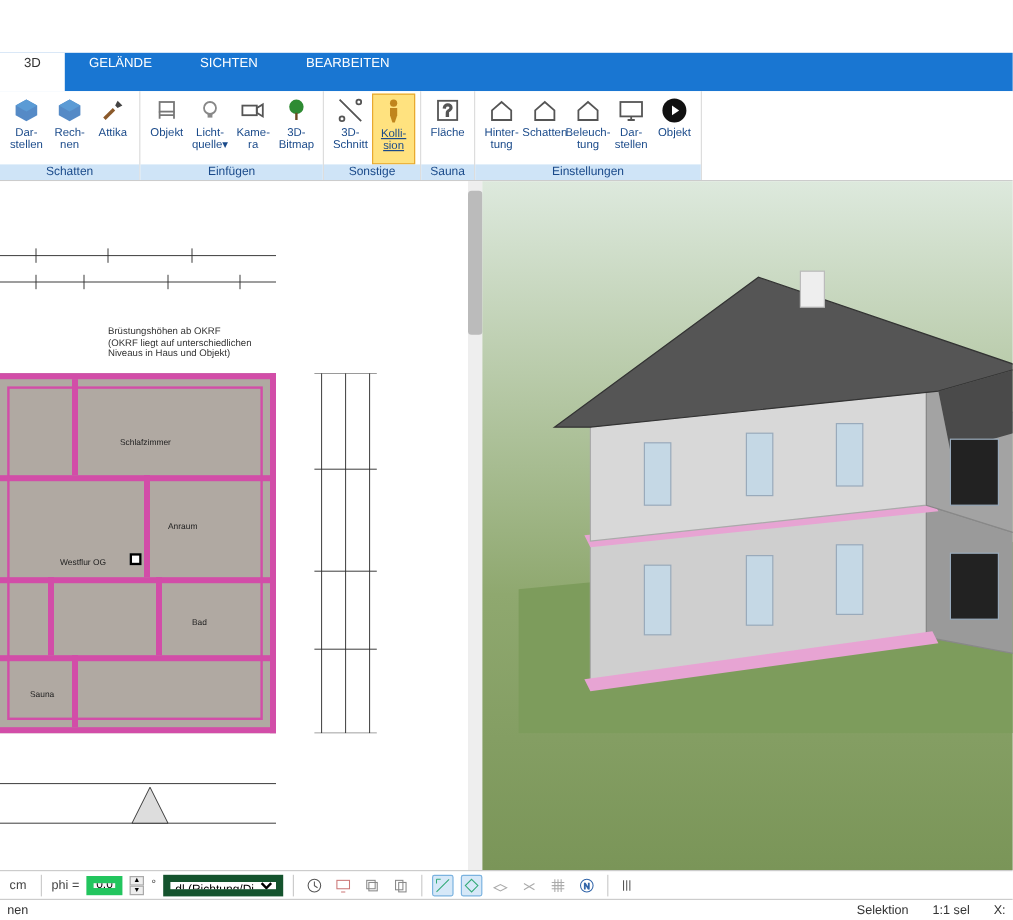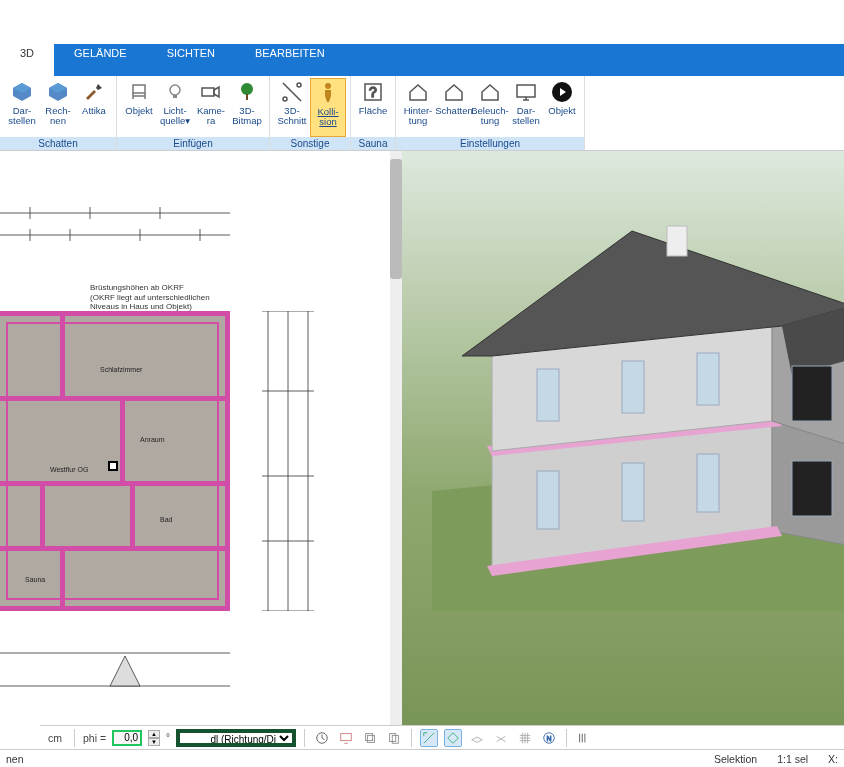--- a/index.html
+++ b/index.html
@@ -20,33 +20,33 @@
 .ribbon-group-label { font-size: 10px; text-align: center; padding: 1px 0; background: #cfe4f7; color: #1a4a8a; }
 
 
 .workspace { flex: 1; display: flex; background: #f5f5f5; position: relative; }
 .pane-2d { width: 390px; background: #fff; position: relative; overflow: hidden; }
 .scrollbar-v { width: 12px; background: #eee; }
 .scroll-thumb { width: 100%; height: 120px; background: #bbb; margin-top: 8px; border-radius: 3px; }
 .pane-3d { flex: 1; background: linear-gradient(to bottom, #dde9dd 0%, #8fa86f 60%, #7a9558 100%); position: relative; overflow: hidden; }
 
 
-.plan-note { position: absolute; top: 132px; left: 90px; font-size: 8px; color: #333; line-height: 1.2; }
+.plan-note { position: absolute; top: 120px; left: 90px; font-size: 8px; color: #333; line-height: 1.2; }
 .plan-bounds { position: absolute; top: 160px; left: 0; width: 230px; height: 300px; border: 5px solid #d24da8; border-left: none; background: #b0a9a2; }
 .plan-bounds::before { content: ''; position: absolute; inset: 6px; border: 2px solid #d24da8; }
 .room-wall { position: absolute; background: #d24da8; }
 
 
 .house { position: absolute; left: 30px; top: 40px; width: 420px; height: 420px; }
 
 
-.toolbar { height: 24px; background: #fff; border-top: 1px solid #ccc; display: flex; align-items: center; font-size: 10.5px; color: #444; padding: 0 4px; gap: 6px; margin-left: 40px; }
+.toolbar { height: 24px; background: #fff; border-top: 1px solid #ccc; display: flex; align-items: center; font-size: 10.5px; color: #444; padding: 0 4px; gap: 6px; }
 .tb-unit { padding: 0 4px; }
-.tb-input { width: 30px; height: 16px; font-size: 10px; border: 2px solid #22c55e; text-align: right; padding-right: 2px; background: #f6f6f6; }
-.tb-sel { font-size: 10px; height: 18px; border: 4px solid #14532d; background: #fff; width: 120px; text-align: right; }
+.tb-input { width: 30px; height: 16px; font-size: 10px; border: 6px solid #22c55e; text-align: right; padding-right: 2px; background: #f6f6f6; }
+.tb-sel { font-size: 10px; height: 18px; border: 6px solid #14532d; background: #fff; width: 100px; }
 .tb-sep { width: 1px; height: 18px; background: #ccc; margin: 0 2px; }
 .tb-ico { width: 18px; height: 18px; display: flex; align-items: center; justify-content: center; cursor: pointer; font-size: 12px; color: #555; }
 .tb-ico.blue { background: #d6e8f8; border: 1px solid #7bb3e0; border-radius: 2px; }
 .tb-ico svg { width: 14px; height: 14px; }
 .tb-spinner { display: flex; flex-direction: column; }
 .tb-spinner button { width: 12px; height: 8px; font-size: 6px; padding: 0; line-height: 1; border: 1px solid #aaa; background: #eee; }
 .tb-deg { font-size: 10px; }
 
 
 .statusbar { height: 18px; background: #fff; border-top: 1px solid #ccc; display: flex; align-items: center; font-size: 10.5px; color: #333; padding: 0 6px; justify-content: space-between; }

